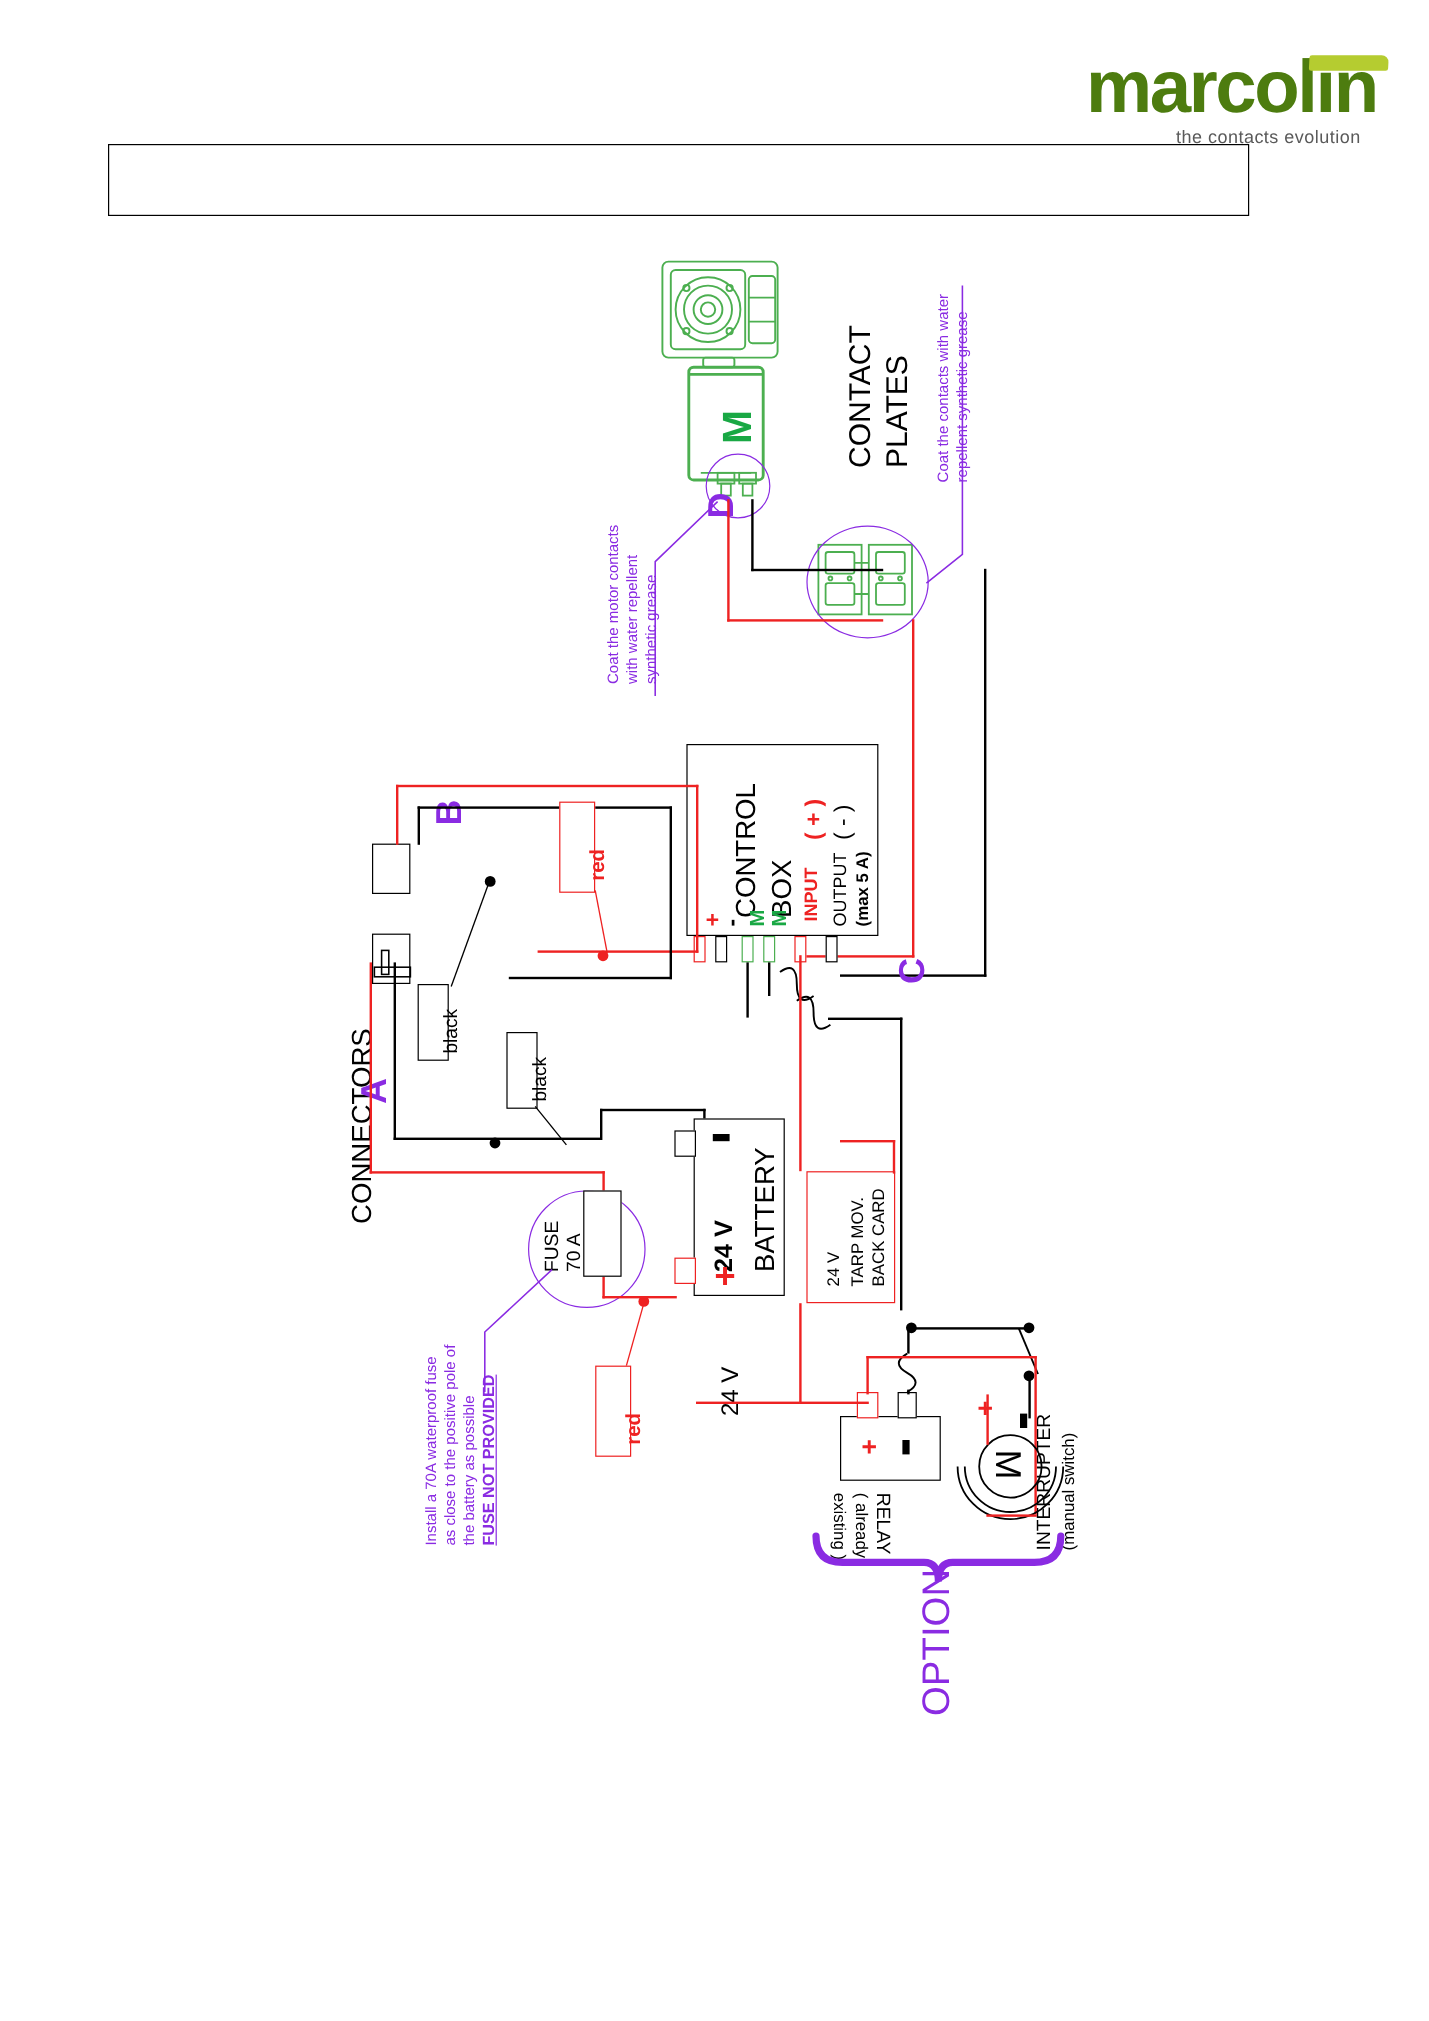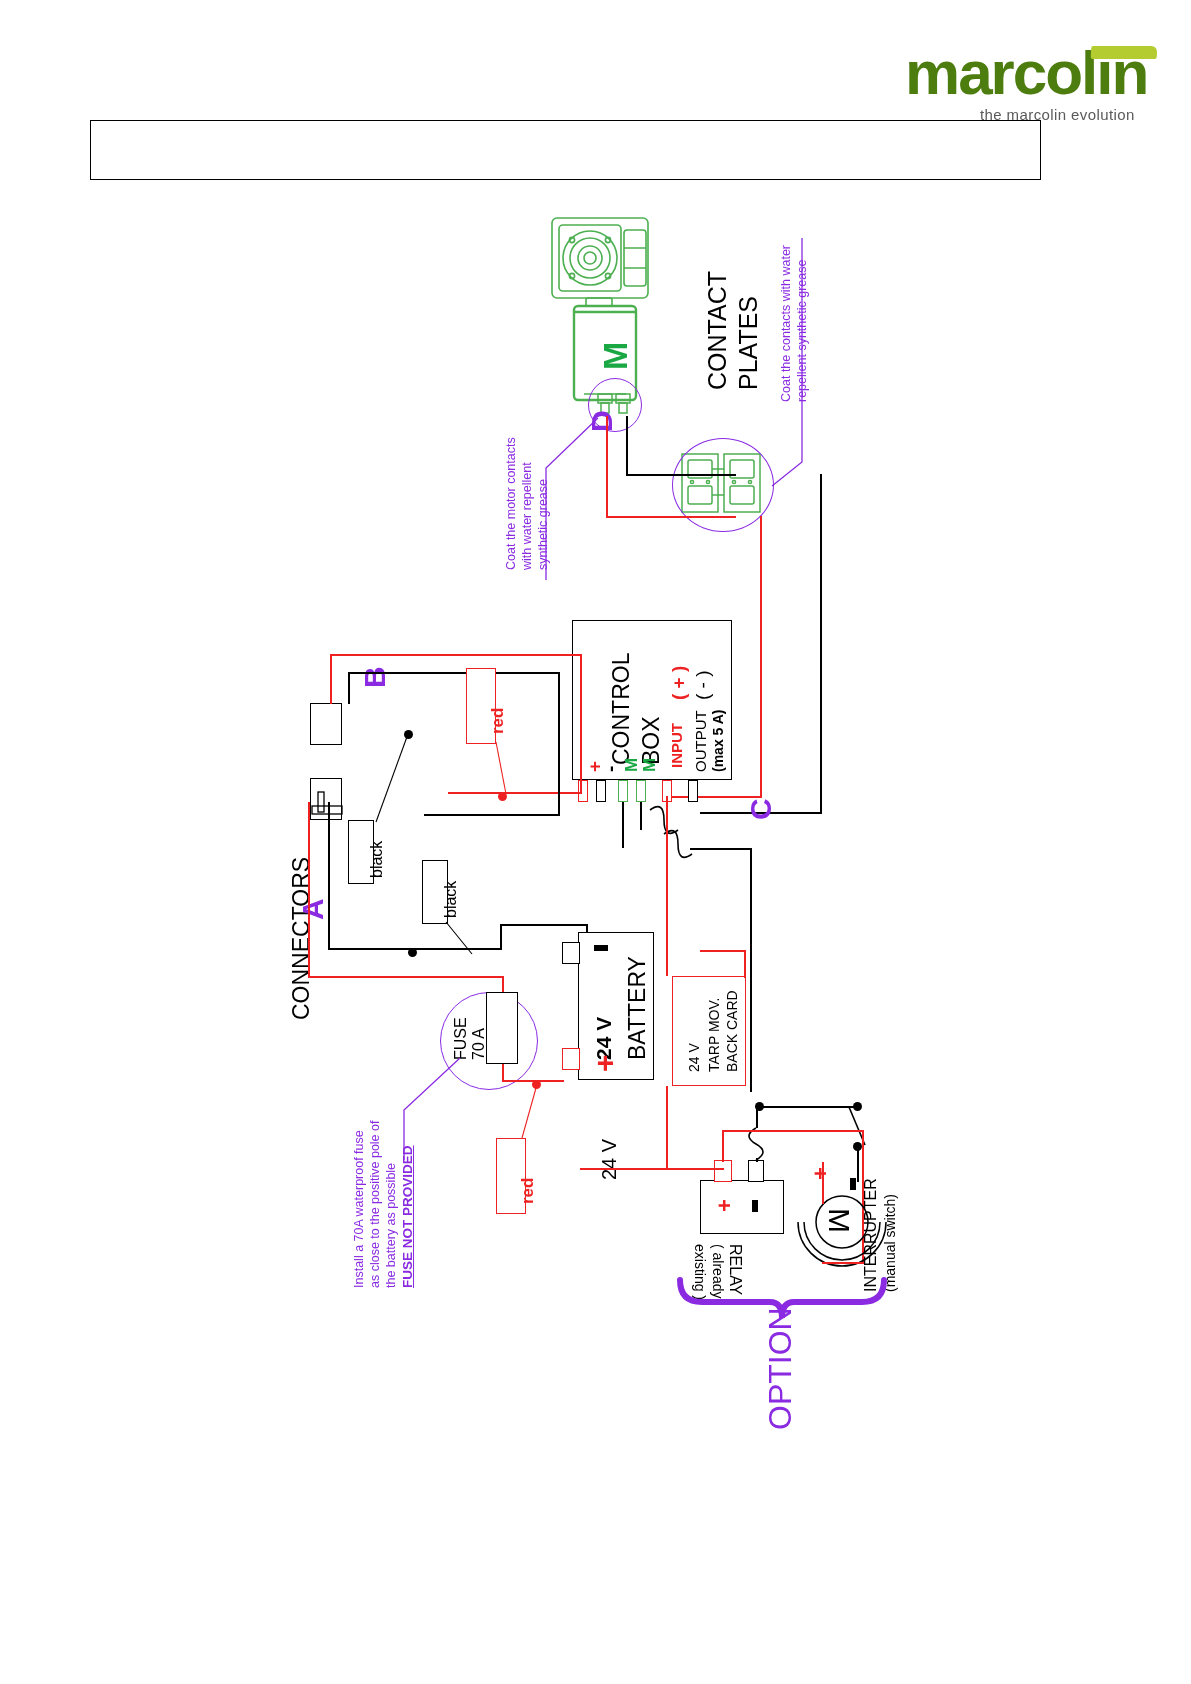--- a/index.html
+++ b/index.html
@@ -65,21 +65,21 @@
   .dotr{position:absolute;width:9px;height:9px;background:#ee2222;border-radius:50%;}
 
   svg{position:absolute;overflow:visible;}
 </style>
 </head>
 <body>
 
 <div id="logo">
   <div class="word">marcolin</div>
   <div class="bar"></div>
-  <div class="tag">the marcolin evolution</div>
+  <div class="tag">the contacts evolution</div>
 </div>
 
 <div id="titlebox">
   <div class="t"></div>
 </div>
 
 <div id="canvas">
 
   <svg style="left:548px;top:32px;width:110px;height:92px;">
     <g fill="none" stroke="#4caf50" stroke-width="1.6">

